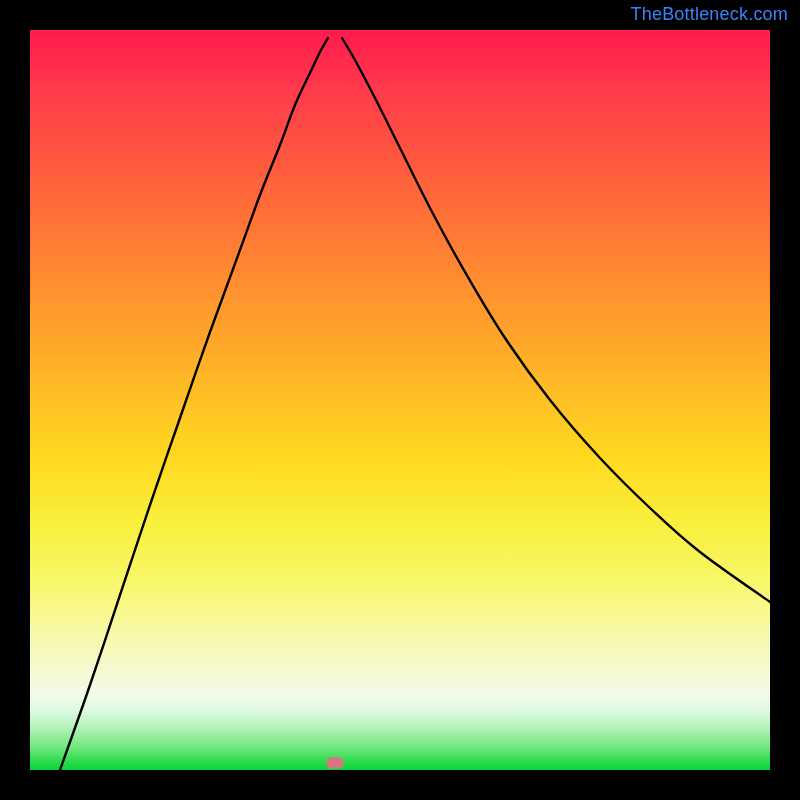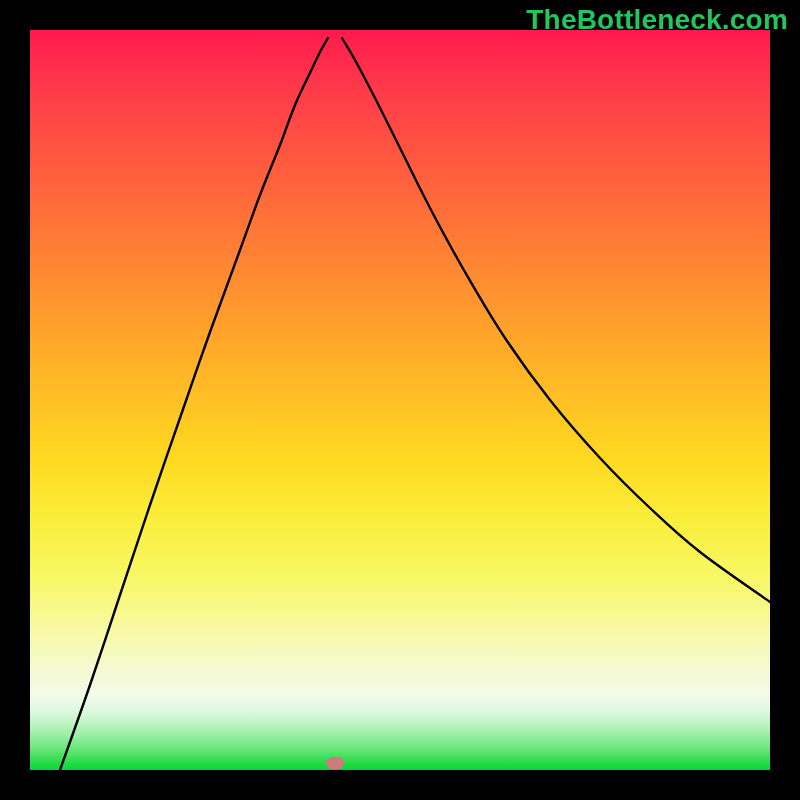--- a/index.html
+++ b/index.html
@@ -38,23 +38,23 @@
       #6fe77d 97%,
       #4be162 98%,
       #27db48 99%,
       #09d637 100%
     );
   }
   .watermark {
     position: absolute;
     top: 4px;
     right: 12px;
-    color: #22c55e;
-    font-size: 28px;
-    font-weight: 700;
+    color: #3b82f6;
+    font-size: 18px;
+    font-weight: 400;
     letter-spacing: 0.2px;
   }
   .marker {
     position: absolute;
     width: 18px;
     height: 12px;
     background: #cf7b7b;
     border-radius: 6px;
   }
   svg.curve {

